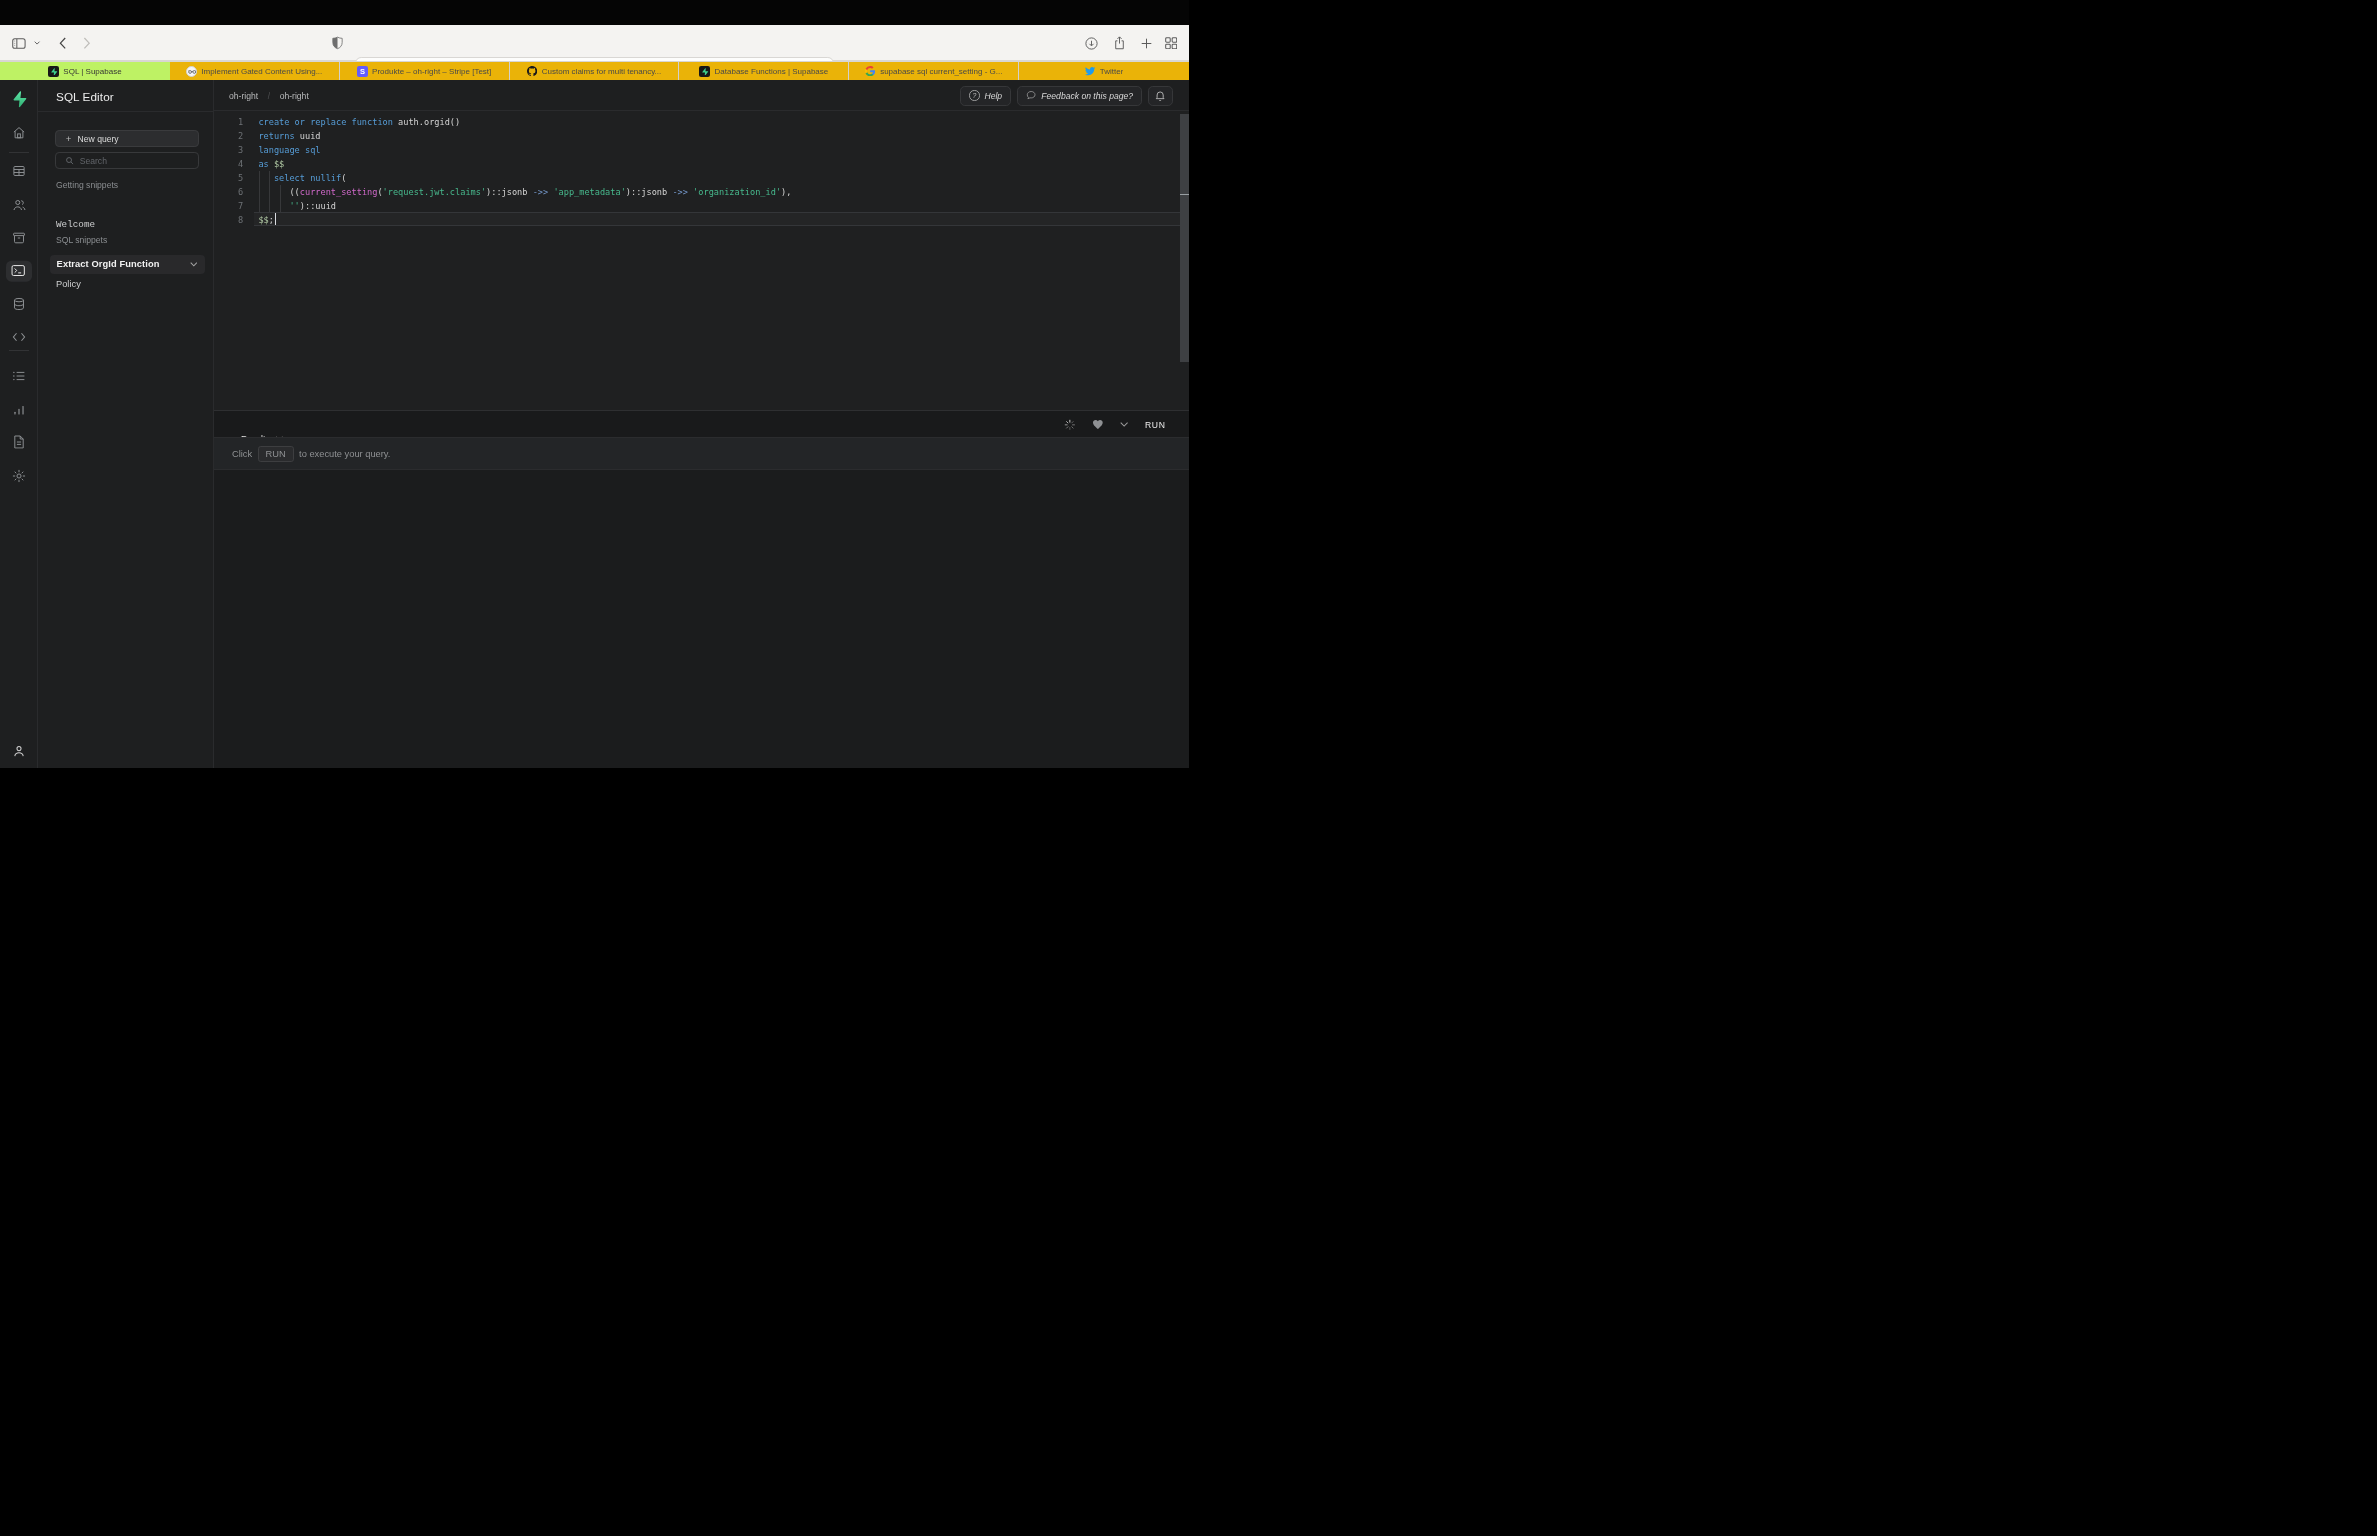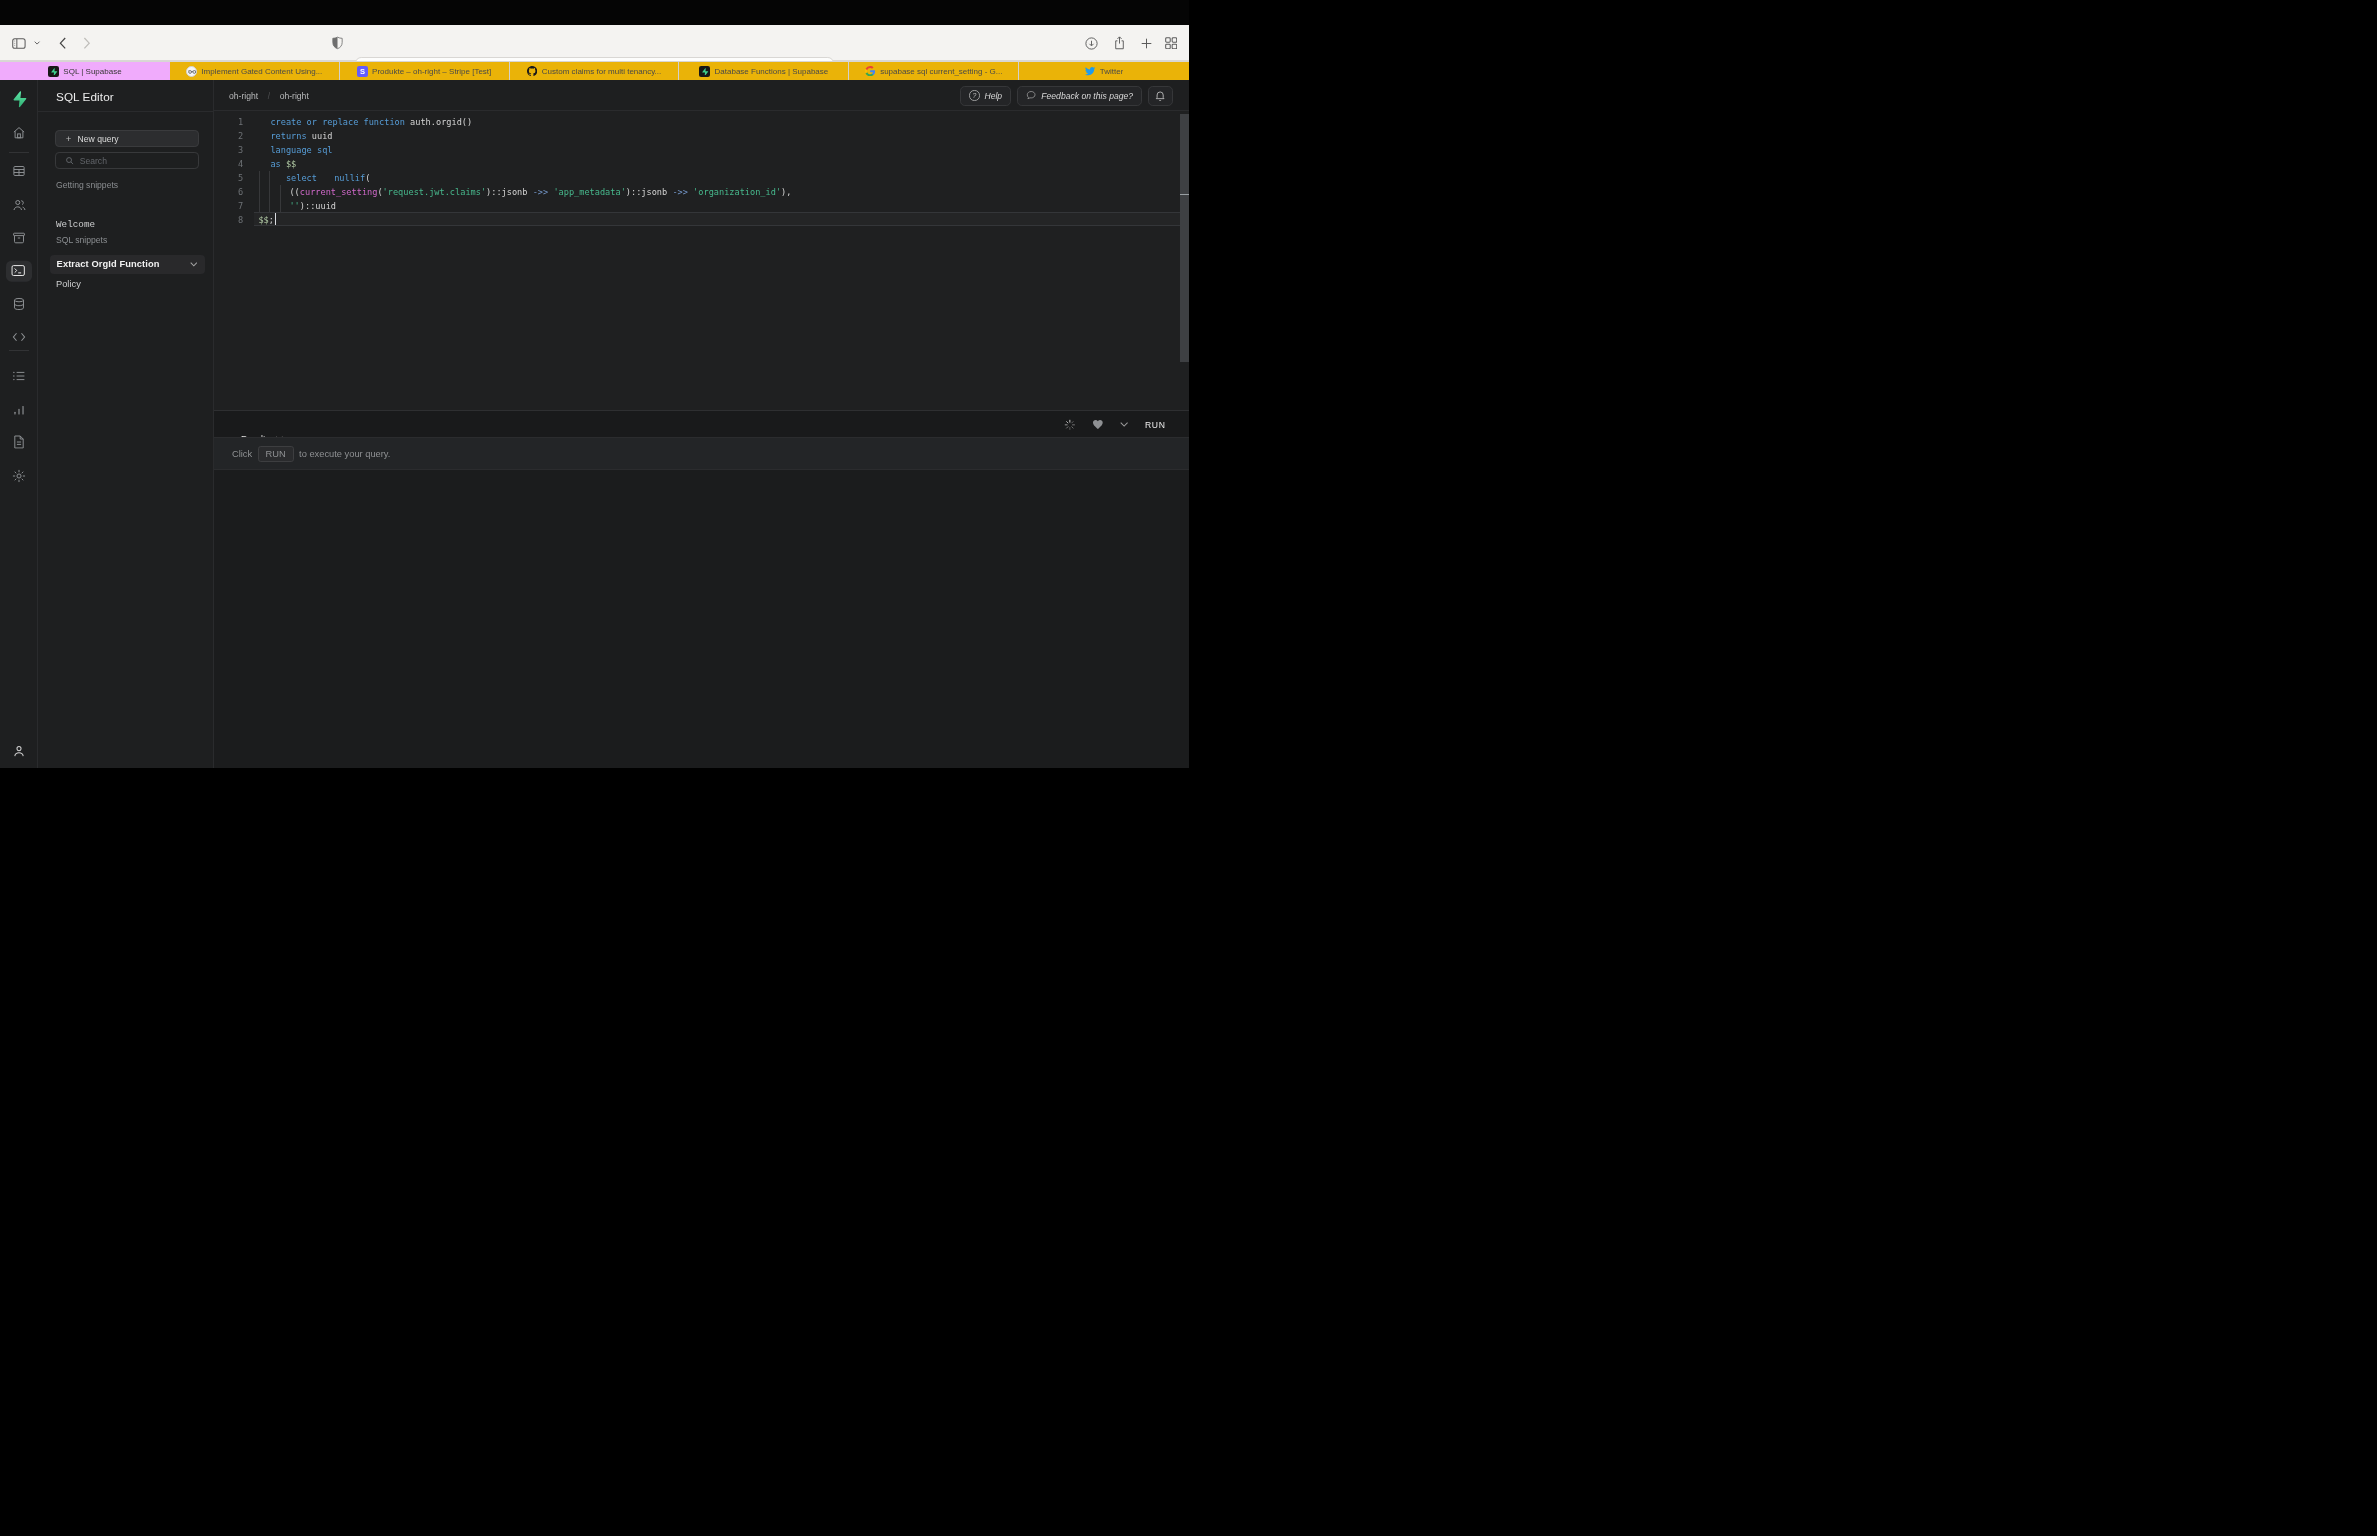--- a/index.html
+++ b/index.html
@@ -14,21 +14,21 @@
   .toolbar { position:absolute; left:0; top:25px; width:1189px; height:36px; background:#f4f3f1; border-bottom:0.7px solid #d9d7d4; }
   .tb-ico { position:absolute; top:0; height:36px; display:flex; align-items:center; justify-content:center; color:#5c5c5c; cursor:default; }
   .urlbar { position:absolute; left:355px; top:32px; width:479px; height:21.3px; background:#fdfdfc; border:0.7px solid #d9d7d4; border-radius:6.2px; display:flex; align-items:center; justify-content:center; }
   .urlbar .domain { font-size:9px; color:#3d3d3d; margin-left:4.8px; }
   .url-right { position:absolute; right:6.2px; top:0; height:20px; display:flex; align-items:center; gap:6.9px; color:#777; }
 
   
   .tabbar { position:absolute; left:0; top:61px; width:1189px; height:18.6px; display:flex; background:#e7e5e3; border-top:0.7px solid #d8d6d3; }
   .tab { width:170px; height:18.6px; display:flex; align-items:center; justify-content:center; gap:4.1px; background:#eab308; border-right:0.7px solid #d2d0cd; overflow:hidden; cursor:default; }
   .tab:last-child { border-right:none; }
-  .tab.active { background:#f0abfc; border-right:none; }
+  .tab.active { background:#bef264; border-right:none; }
   .tab .t-title { font-size:8px; color:#4a4a48; white-space:nowrap; overflow:hidden; text-overflow:ellipsis; max-width:138px; }
   .tab.active .t-title { color:#363634; }
   .fav { width:11px; height:11px; flex:0 0 11px; display:flex; align-items:center; justify-content:center; border-radius:2.1px; }
   .fav-dark { background:#171717; }
   .fav-stripe { background:#635bff; color:#fff; font-size:7.6px; font-weight:bold; }
   .fav-light { background:#f6f6f6; border:0.7px solid #d5d3d0; border-radius:50%; }
 
   
   .page { position:absolute; left:0; top:80px; width:1189px; height:689px; background:#1e1f20; display:flex; }
 
@@ -61,21 +61,21 @@
   .hdr-actions { position:absolute; right:16.5px; top:5.5px; height:20px; display:flex; gap:5.5px;font-style:italic; }
   .hbtn { height:20px; background:#242527; border:0.7px solid #363739; border-radius:4.8px; display:flex; align-items:center; gap:4.8px; padding:0 8.3px; color:#d7d7d7; font-size:8.6px; cursor:pointer; }
   .hbtn .ico { color:#a7a7a7; display:flex; }
 
   
   .editor { position:relative; flex:1; background:#1f2021; overflow:hidden; font-family:"DejaVu Sans Mono", monospace; font-size:8.6px; }
   .lines { position:absolute; left:0; top:4.1px; right:0; }
   .cl { display:flex; height:14px; line-height:14px; }
   .ln { width:32px; flex:0 0 32px; text-align:right; padding-right:2.8px; color:#6d7175; }
   .code { padding-left:12.4px; white-space:pre; color:#d4d4d4; }
-  .tk-kw { color:#569cd6;margin-left:12px; } .tk-fn { color:#cf68c9; } .tk-str { color:#47b98d; }
+  .tk-kw { color:#569cd6; } .tk-fn { color:#cf68c9; } .tk-str { color:#47b98d; }
   .tk-num { color:#b5cea8; } .tk-op { color:#7396c8; } .tk-pl { color:#d4d4d4; }
   .iguide { position:absolute; width:0.7px; background:#37383a; }
   .curline { position:absolute; left:40px; right:0; height:14px; top:101px; background:rgba(255,255,255,.025); border-top:0.7px solid #343639; border-bottom:0.7px solid #343639; }
   .cursor { position:absolute; left:61px; top:102px; width:1px; height:12.4px; background:#d9dce1; }
   .vscroll { position:absolute; right:0; top:2.8px; width:9px; height:248px; background:#3e4043; }
   .vscroll .mark { position:absolute; left:0; top:80px; width:9px; height:1.7px; background:#9aa0a4; }
 
   
   .results-bar { position:relative; flex:0 0 27.5px; background:#191a1b; border-top:0.7px solid #2e2f31; }
   .res-left { position:absolute; left:27px; top:14px; height:27.5px; display:flex; align-items:center; gap:6.2px; cursor:pointer; }

